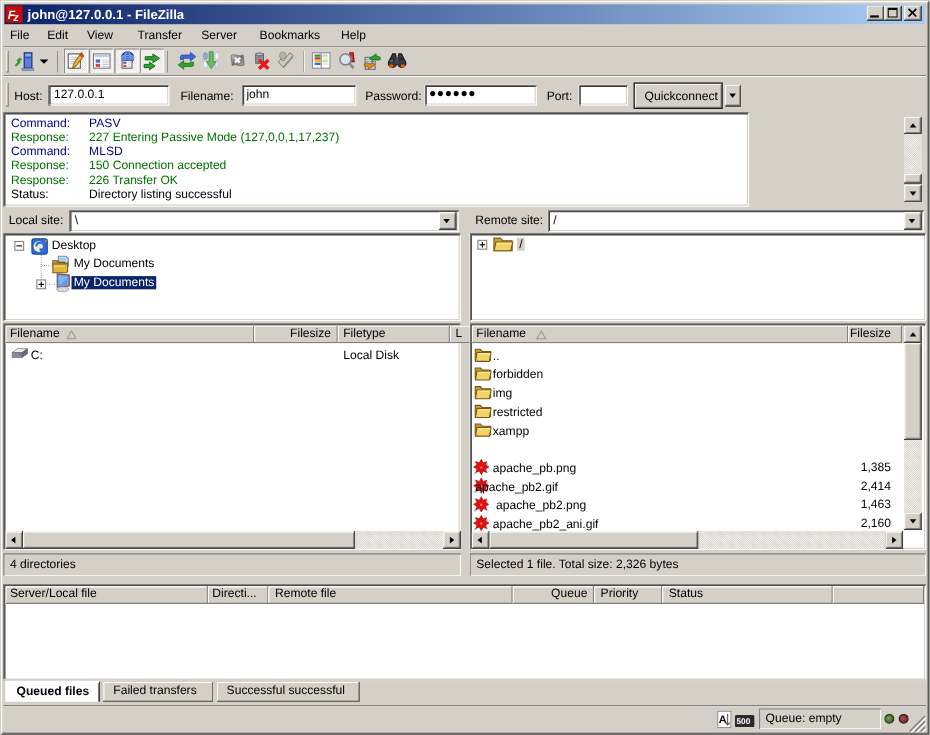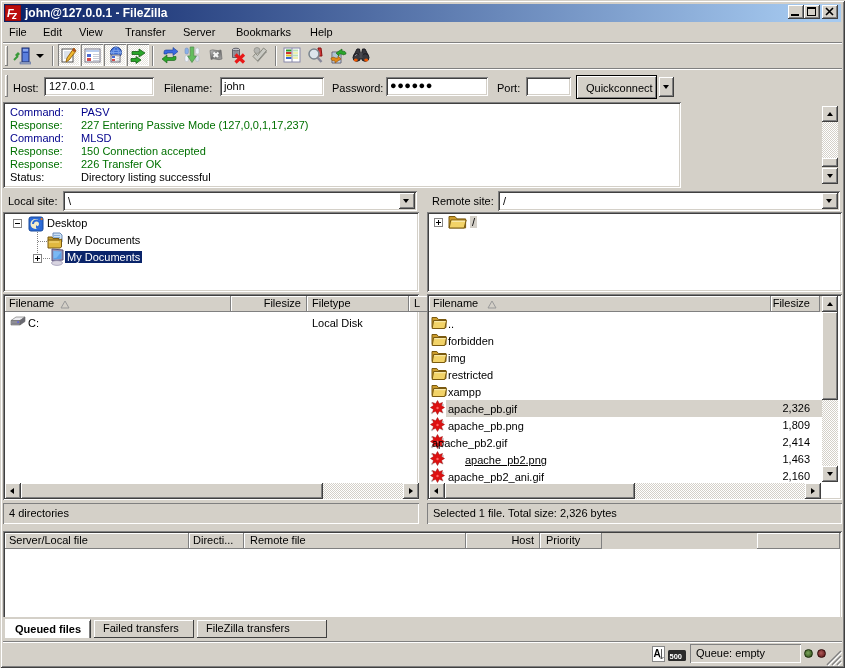--- a/index.html
+++ b/index.html
@@ -428,44 +428,31 @@
         <span class="fname" style="left:19px;">img</span>
       </div>
       <div class="lrow" style="left:0;top:68px;width:393px;">
         <svg style="position:absolute;left:2px;top:1px" width="16" height="14" viewBox="0 0 16 14">
           <path d="M1 1.5 h4.8 l1.6 2 h7.6 v8 h-14 z" fill="#cc9c2c" stroke="#7a5a10"></path>
           <path d="M2.6 4.5 h12.9 l-1.7 8 h-12.6 z" fill="#f2d368" stroke="#7a5a10"></path>
           <path d="M3.4 5.6 h11.2" stroke="#f8e8a8" stroke-width="1.2"></path>
         </svg>
         <span class="fname" style="left:19px;">xampp</span>
       </div>
-      <div class="lrow" style="left:0;top:85px;width:393px;">
-        <div style="position:absolute;left:17px;top:0;right:0;height:17px;background:#d6d2ca;"></div>
-        <svg style="position:absolute;left:0px;top:0px" width="17" height="16" viewBox="0 0 17 16">
-          <circle cx="3" cy="3" r="1" fill="#c8c8c8"></circle>
-          <circle cx="14" cy="5" r="1" fill="#c8c8c8"></circle>
-          <circle cx="3" cy="13" r="1.2" fill="#c8c8c8"></circle>
-          <circle cx="13.5" cy="12.5" r="1" fill="#c8c8c8"></circle>
-          <path d="M8.5 0.5 l1.8 3.2 3.2 -1.2 -1 3.1 3 1.9 -3 1.9 1 3.1 -3.2 -1.2 -1.8 3.2 -1.8 -3.2 -3.2 1.2 1 -3.1 -3 -1.9 3 -1.9 -1 -3.1 3.2 1.2 z" fill="#dd1111" stroke="#990808" stroke-width="0.5"></path>
-          <circle cx="8.5" cy="8" r="1.2" fill="#ff6666"></circle>
-        </svg>
-        <span class="fname" style="left:19px;">apache_pb.gif</span>
-        <span class="fsize" style="left:300px;width:81px;">2,326</span>
-      </div>
       <div class="lrow" style="left:0;top:102px;width:393px;">
         <svg style="position:absolute;left:0px;top:0px" width="17" height="16" viewBox="0 0 17 16">
           <circle cx="3" cy="3" r="1" fill="#c8c8c8"></circle>
           <circle cx="14" cy="5" r="1" fill="#c8c8c8"></circle>
           <circle cx="3" cy="13" r="1.2" fill="#c8c8c8"></circle>
           <circle cx="13.5" cy="12.5" r="1" fill="#c8c8c8"></circle>
           <path d="M8.5 0.5 l1.8 3.2 3.2 -1.2 -1 3.1 3 1.9 -3 1.9 1 3.1 -3.2 -1.2 -1.8 3.2 -1.8 -3.2 -3.2 1.2 1 -3.1 -3 -1.9 3 -1.9 -1 -3.1 3.2 1.2 z" fill="#dd1111" stroke="#990808" stroke-width="0.5"></path>
           <circle cx="8.5" cy="8" r="1.2" fill="#ff6666"></circle>
         </svg>
         <span class="fname" style="left:19px;">apache_pb.png</span>
-        <span class="fsize" style="left:300px;width:81px;">1,809</span>
+        <span class="fsize" style="left:300px;width:81px;">1,385</span>
       </div>
       <div class="lrow" style="left:0;top:119px;width:393px;">
         <svg style="position:absolute;left:0px;top:0px" width="17" height="16" viewBox="0 0 17 16">
           <circle cx="3" cy="3" r="1" fill="#c8c8c8"></circle>
           <circle cx="14" cy="5" r="1" fill="#c8c8c8"></circle>
           <circle cx="3" cy="13" r="1.2" fill="#c8c8c8"></circle>
           <circle cx="13.5" cy="12.5" r="1" fill="#c8c8c8"></circle>
           <path d="M8.5 0.5 l1.8 3.2 3.2 -1.2 -1 3.1 3 1.9 -3 1.9 1 3.1 -3.2 -1.2 -1.8 3.2 -1.8 -3.2 -3.2 1.2 1 -3.1 -3 -1.9 3 -1.9 -1 -3.1 3.2 1.2 z" fill="#dd1111" stroke="#990808" stroke-width="0.5"></path>
           <circle cx="8.5" cy="8" r="1.2" fill="#ff6666"></circle>
         </svg>
@@ -474,21 +461,21 @@
       </div>
       <div class="lrow" style="left:0;top:136px;width:393px;">
         <svg style="position:absolute;left:0px;top:0px" width="17" height="16" viewBox="0 0 17 16">
           <circle cx="3" cy="3" r="1" fill="#c8c8c8"></circle>
           <circle cx="14" cy="5" r="1" fill="#c8c8c8"></circle>
           <circle cx="3" cy="13" r="1.2" fill="#c8c8c8"></circle>
           <circle cx="13.5" cy="12.5" r="1" fill="#c8c8c8"></circle>
           <path d="M8.5 0.5 l1.8 3.2 3.2 -1.2 -1 3.1 3 1.9 -3 1.9 1 3.1 -3.2 -1.2 -1.8 3.2 -1.8 -3.2 -3.2 1.2 1 -3.1 -3 -1.9 3 -1.9 -1 -3.1 3.2 1.2 z" fill="#dd1111" stroke="#990808" stroke-width="0.5"></path>
           <circle cx="8.5" cy="8" r="1.2" fill="#ff6666"></circle>
         </svg>
-        <span class="fname" style="left:36px;text-decoration:underline;">apache_pb2.png</span>
+        <span class="fname" style="left:22px;">apache_pb2.png</span>
         <span class="fsize" style="left:300px;width:81px;">1,463</span>
       </div>
       <div class="lrow" style="left:0;top:153px;width:393px;">
         <svg style="position:absolute;left:0px;top:0px" width="17" height="16" viewBox="0 0 17 16">
           <circle cx="3" cy="3" r="1" fill="#c8c8c8"></circle>
           <circle cx="14" cy="5" r="1" fill="#c8c8c8"></circle>
           <circle cx="3" cy="13" r="1.2" fill="#c8c8c8"></circle>
           <circle cx="13.5" cy="12.5" r="1" fill="#c8c8c8"></circle>
           <path d="M8.5 0.5 l1.8 3.2 3.2 -1.2 -1 3.1 3 1.9 -3 1.9 1 3.1 -3.2 -1.2 -1.8 3.2 -1.8 -3.2 -3.2 1.2 1 -3.1 -3 -1.9 3 -1.9 -1 -3.1 3.2 1.2 z" fill="#dd1111" stroke="#990808" stroke-width="0.5"></path>
           <circle cx="8.5" cy="8" r="1.2" fill="#ff6666"></circle>
@@ -530,40 +517,43 @@
     <div class="hdr abs" style="left:0;top:0;width:184px;height:16px;">
         <span class="abs" style="left:4px;top:1px;">Server/Local file</span>
       </div>
     <div class="hdr abs" style="left:184px;top:0;width:55px;height:16px;">
         <span class="abs" style="left:4px;top:1px;">Directi...</span>
       </div>
     <div class="hdr abs" style="left:239px;top:0;width:222px;height:16px;">
         <span class="abs" style="left:6px;top:1px;">Remote file</span>
       </div>
     <div class="hdr abs" style="left:461px;top:0;width:74px;height:16px;">
-        <span class="abs" style="right:6px;top:1px;">Host</span>
+        <span class="abs" style="right:6px;top:1px;">Queue</span>
       </div>
     <div class="hdr abs" style="left:535px;top:0;width:62px;height:16px;">
         <span class="abs" style="left:6px;top:1px;">Priority</span>
+      </div>
+    <div class="hdr abs" style="left:597px;top:0;width:155px;height:16px;">
+        <span class="abs" style="left:6px;top:1px;">Status</span>
       </div>
     <div class="hdr abs" style="left:752px;top:0;width:83px;height:16px;"></div>
   </div>
 </div>
 
 <div class="abs" style="left:3px;top:617px;width:839px;height:2px;background:#d4d0c8"></div>
 
 <div class="abs" style="left:3px;top:619px;width:839px;height:19px;">
   <div class="abs" style="left:2px;top:0px;width:86px;height:19px;background:#fff;box-shadow:inset 1px 1px 0 #fff, inset -1px 0 0 #808080;border-top:1px solid #fff;border-left:1px solid #fff;border-right:1px solid #404040;">
     <div class="abs" style="left:9px;top:3px;font-weight:bold;">Queued files</div>
   </div>
   <div class="abs raisedthin" style="left:91px;top:1px;width:100px;height:18px;">
       <div class="abs" style="left:9px;top:2px;">Failed transfers</div>
     </div>
   <div class="abs raisedthin" style="left:194px;top:1px;width:130px;height:18px;">
-      <div class="abs" style="left:9px;top:2px;">FileZilla transfers</div>
+      <div class="abs" style="left:9px;top:2px;">Successful successful</div>
     </div>
 </div>
 
 <div class="abs" style="left:3px;top:641px;width:839px;height:24px;">
   <div class="etch abs" style="left:0;top:0;width:839px;"></div>
   <svg class="abs" style="left:649px;top:5px" width="13" height="16" viewBox="0 0 13 16">
     <rect x="0.5" y="0.5" width="12" height="15" fill="#fff" stroke="#888"></rect>
     <text x="1.5" y="11" font-size="10" font-weight="bold" fill="#000" font-family="Liberation Sans">A</text>
     <path d="M9.5 3 v10 M7.5 11 l2 2 2 -2" stroke="#555" fill="none"></path>
   </svg>

